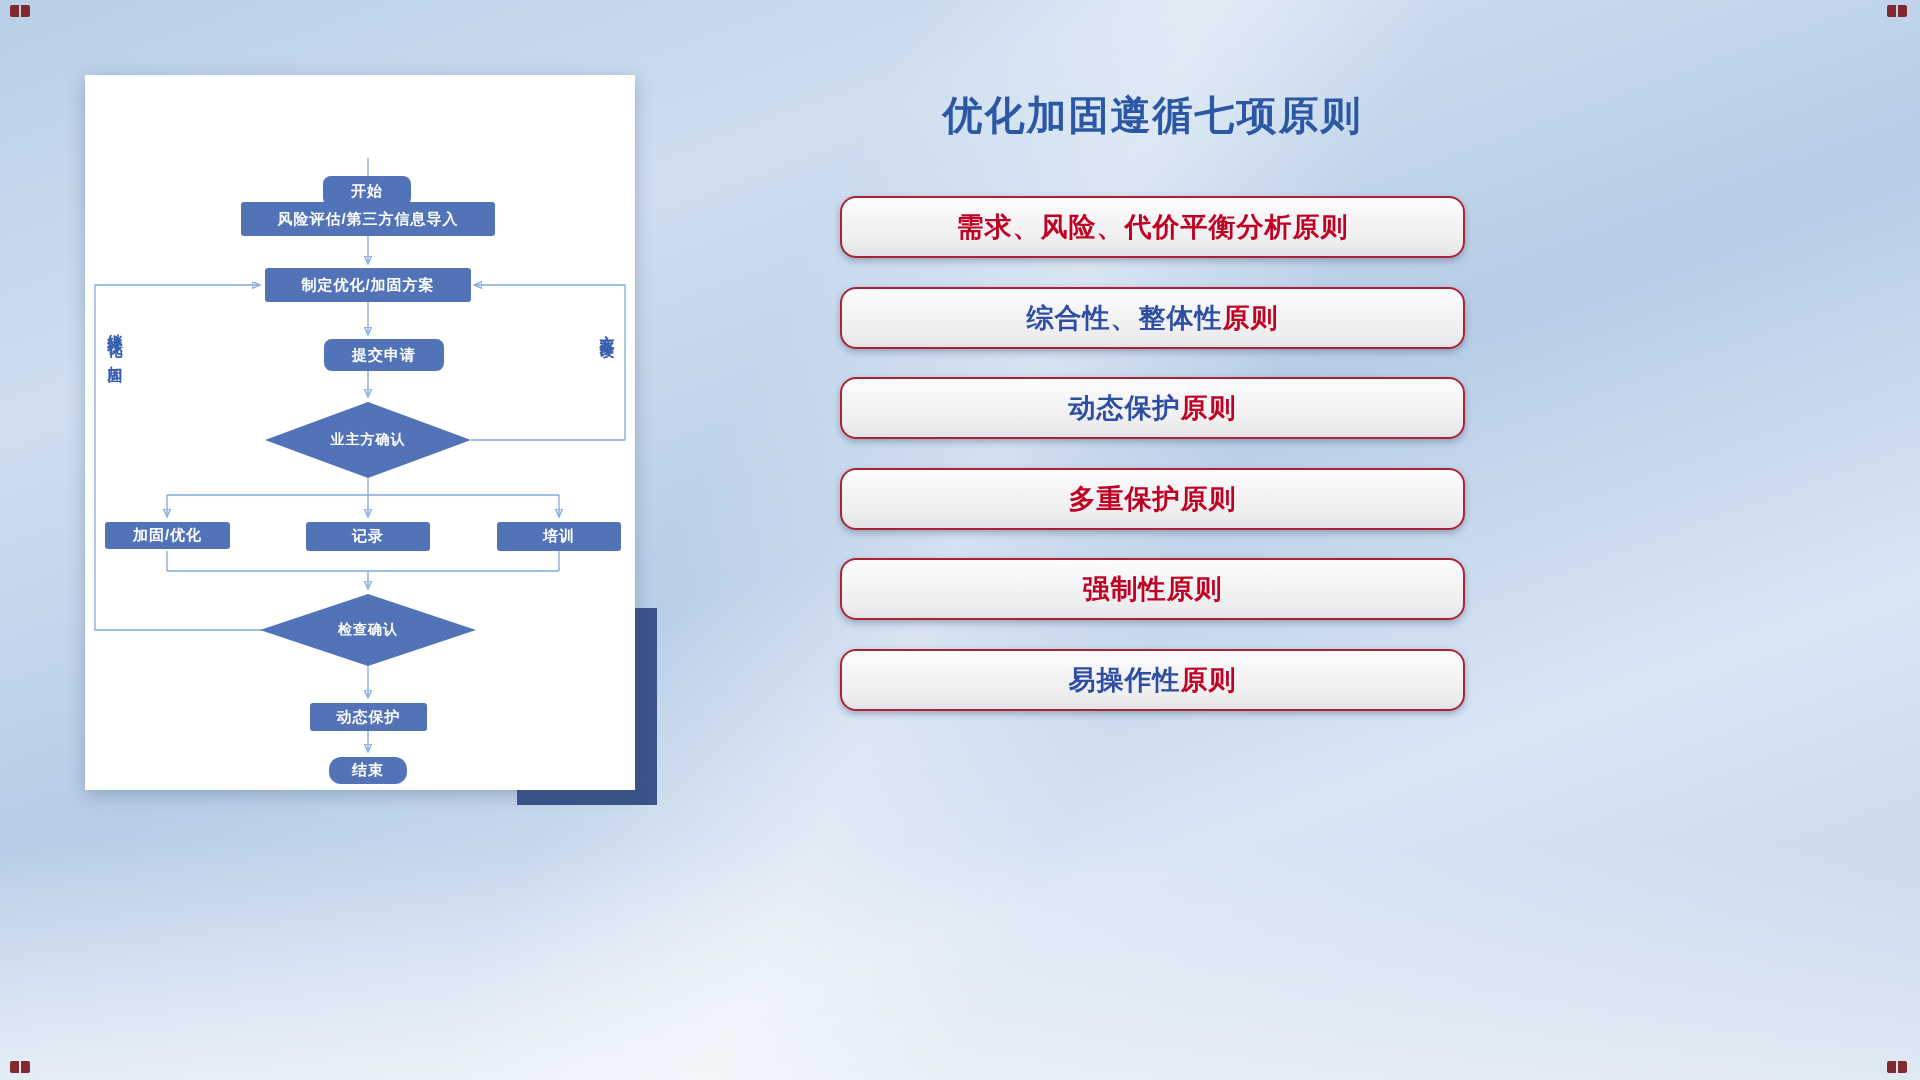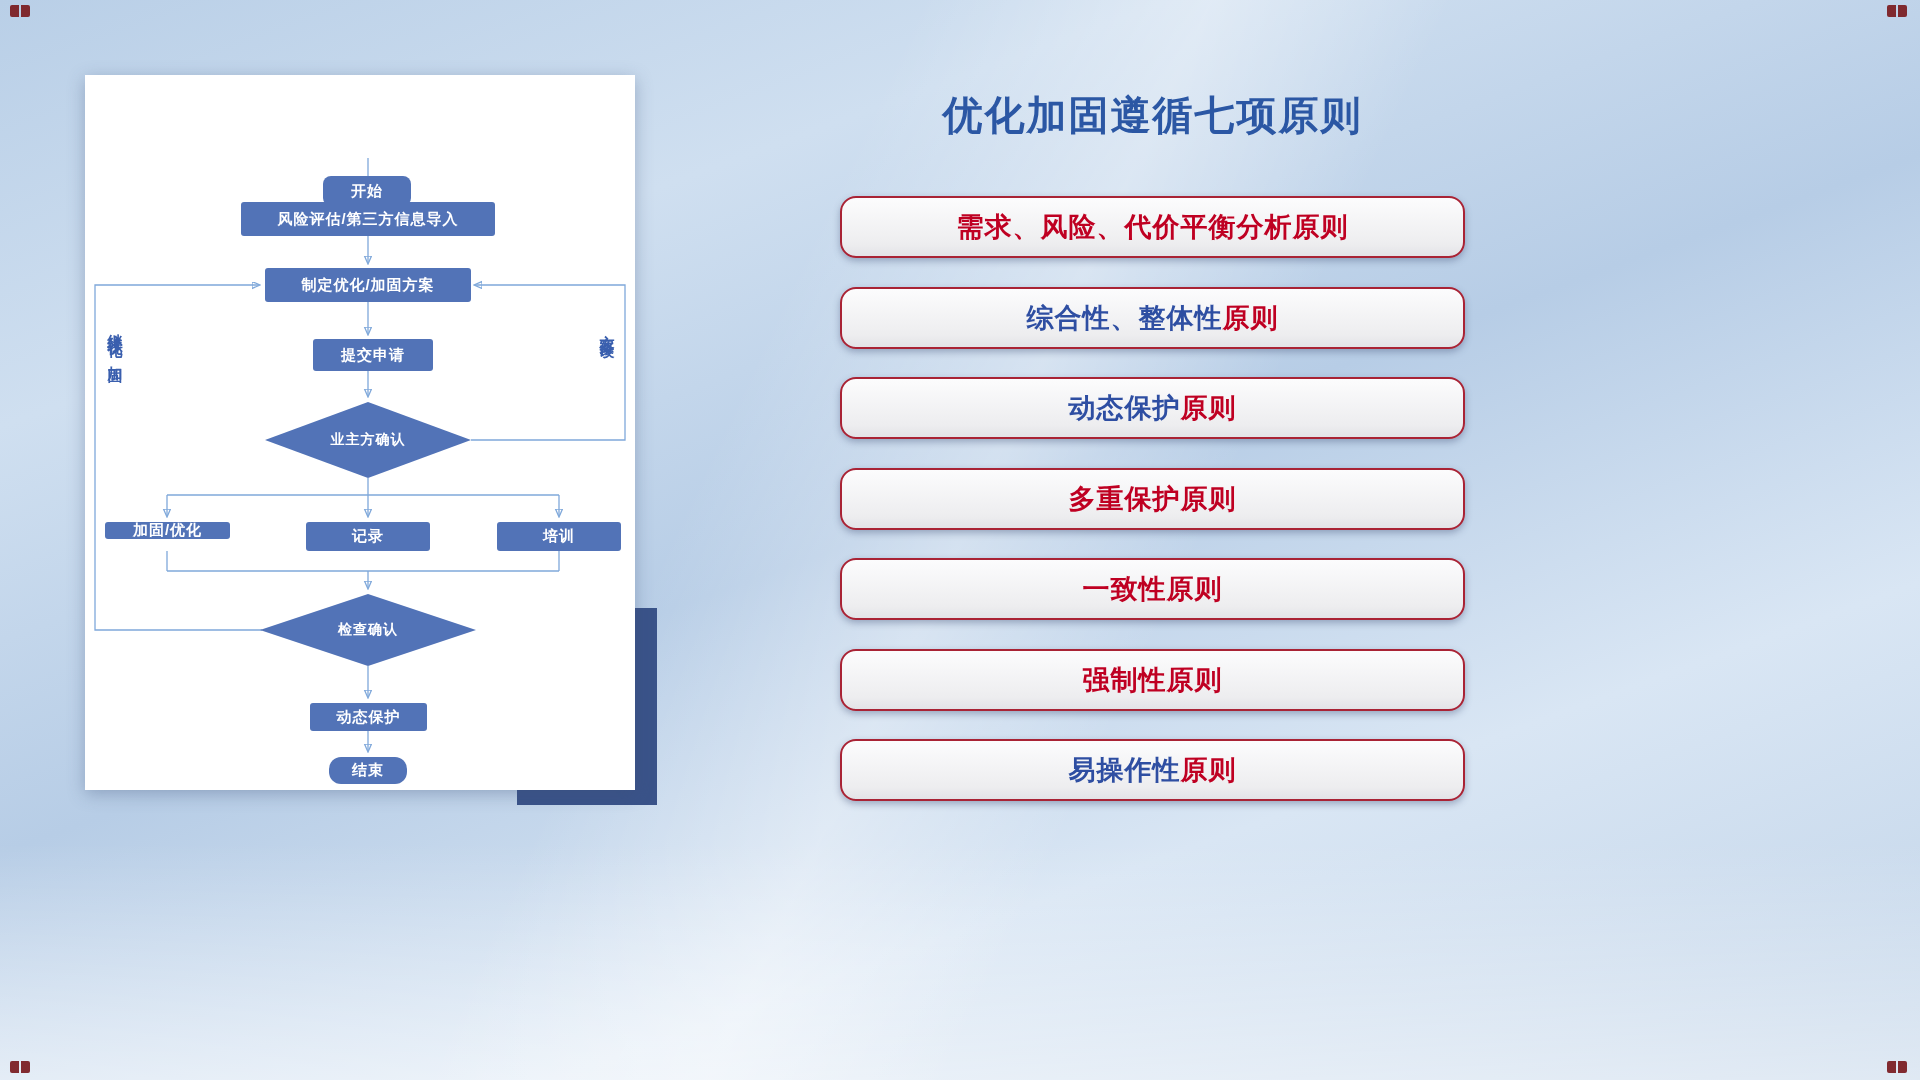--- a/index.html
+++ b/index.html
@@ -26,23 +26,23 @@
     box-shadow:0 4px 16px rgba(60,80,120,.35);z-index:2;}
   .connectors{position:absolute;left:0;top:0;}
   .connectors path{stroke:#7fa8da;stroke-width:1.3;fill:none;}
 
   .fnode{position:absolute;background:#5273b7;color:#ffffff;font-weight:bold;font-size:15px;
     display:flex;align-items:center;justify-content:center;border-radius:3px;letter-spacing:1px;z-index:3;}
   .diamond{clip-path:polygon(50% 0,100% 50%,50% 100%,0 50%);border-radius:0;font-size:14px;}
   .n-start{left:238px;top:53px;width:88px;height:30px;border-radius:8px;margin-top:48px;}
   .n-risk{left:156px;top:127px;width:254px;height:34px;}
   .n-plan{left:180px;top:193px;width:206px;height:34px;}
-  .n-submit{left:228px;top:264px;width:120px;height:32px;}
+  .n-submit{left:239px;top:264px;width:120px;height:32px;border-radius:8px;}
   .n-owner{left:180px;top:327px;width:206px;height:76px;}
-  .n-reinforce{left:20px;top:447px;width:125px;height:17px;}
+  .n-reinforce{left:20px;top:447px;width:125px;height:27px;}
   .n-record{left:221px;top:447px;width:124px;height:29px;}
   .n-training{left:412px;top:447px;width:124px;height:29px;}
   .n-check{left:175px;top:519px;width:216px;height:72px;}
   .n-report{left:225px;top:628px;width:117px;height:28px;}
   .n-end{left:244px;top:682px;width:78px;height:27px;border-radius:12px;}
 
   .vlabel{position:absolute;writing-mode:vertical-rl;text-orientation:upright;
     color:#3a5fae;font-weight:bold;font-size:15px;letter-spacing:3px;z-index:3;}
   .lbl-left{left:20px;top:247px;height:130px;}
   .lbl-right{left:512px;top:247px;height:85px;}
@@ -124,23 +124,20 @@
         <span style="color: rgb(191, 0, 34);">原则</span>
       </div>
     <div class="principle">
         <span style="color: rgb(46, 78, 162);">动态保护</span>
         <span style="color: rgb(191, 0, 34);">原则</span>
       </div>
     <div class="principle">
         <span style="color: rgb(191, 0, 34);">多重保护原则</span>
       </div>
     <div class="principle">
-        <span style="color: rgb(191, 0, 34);">一致性原则</span>
-      </div>
-    <div class="principle">
         <span style="color: rgb(191, 0, 34);">强制性原则</span>
       </div>
     <div class="principle">
         <span style="color: rgb(46, 78, 162);">易操作性</span>
         <span style="color: rgb(191, 0, 34);">原则</span>
       </div>
   </div>
 
 </div>
 

